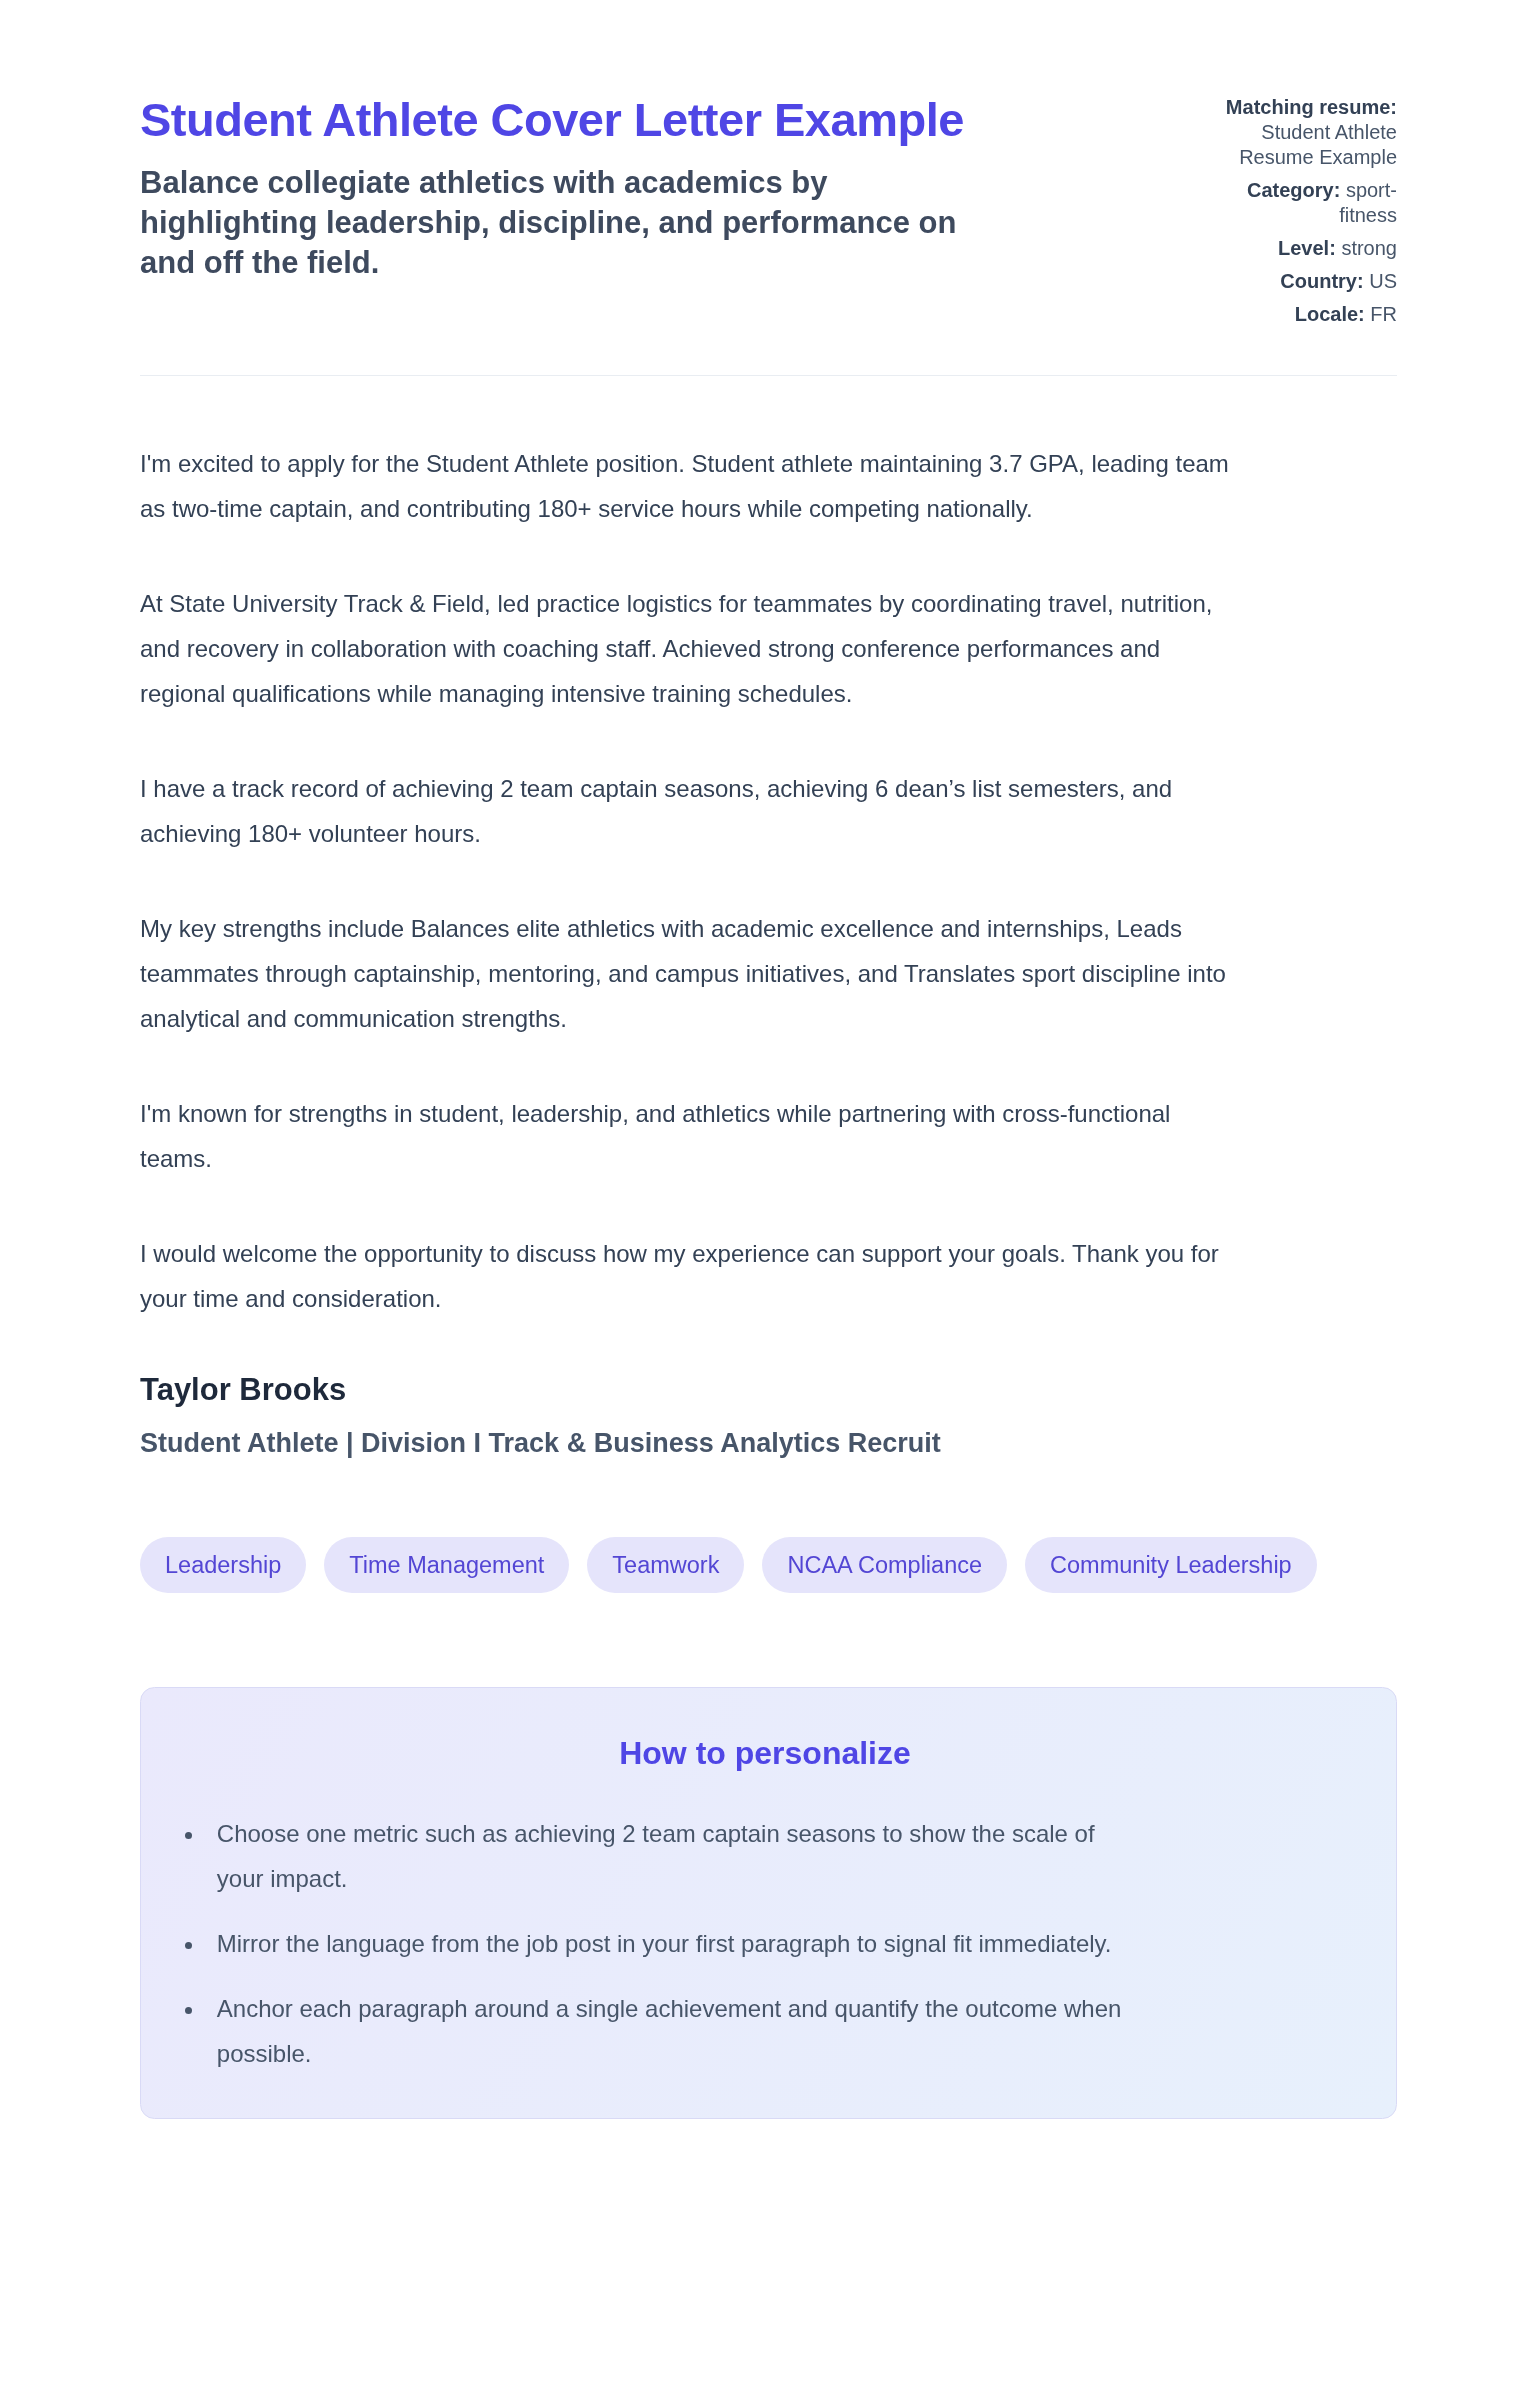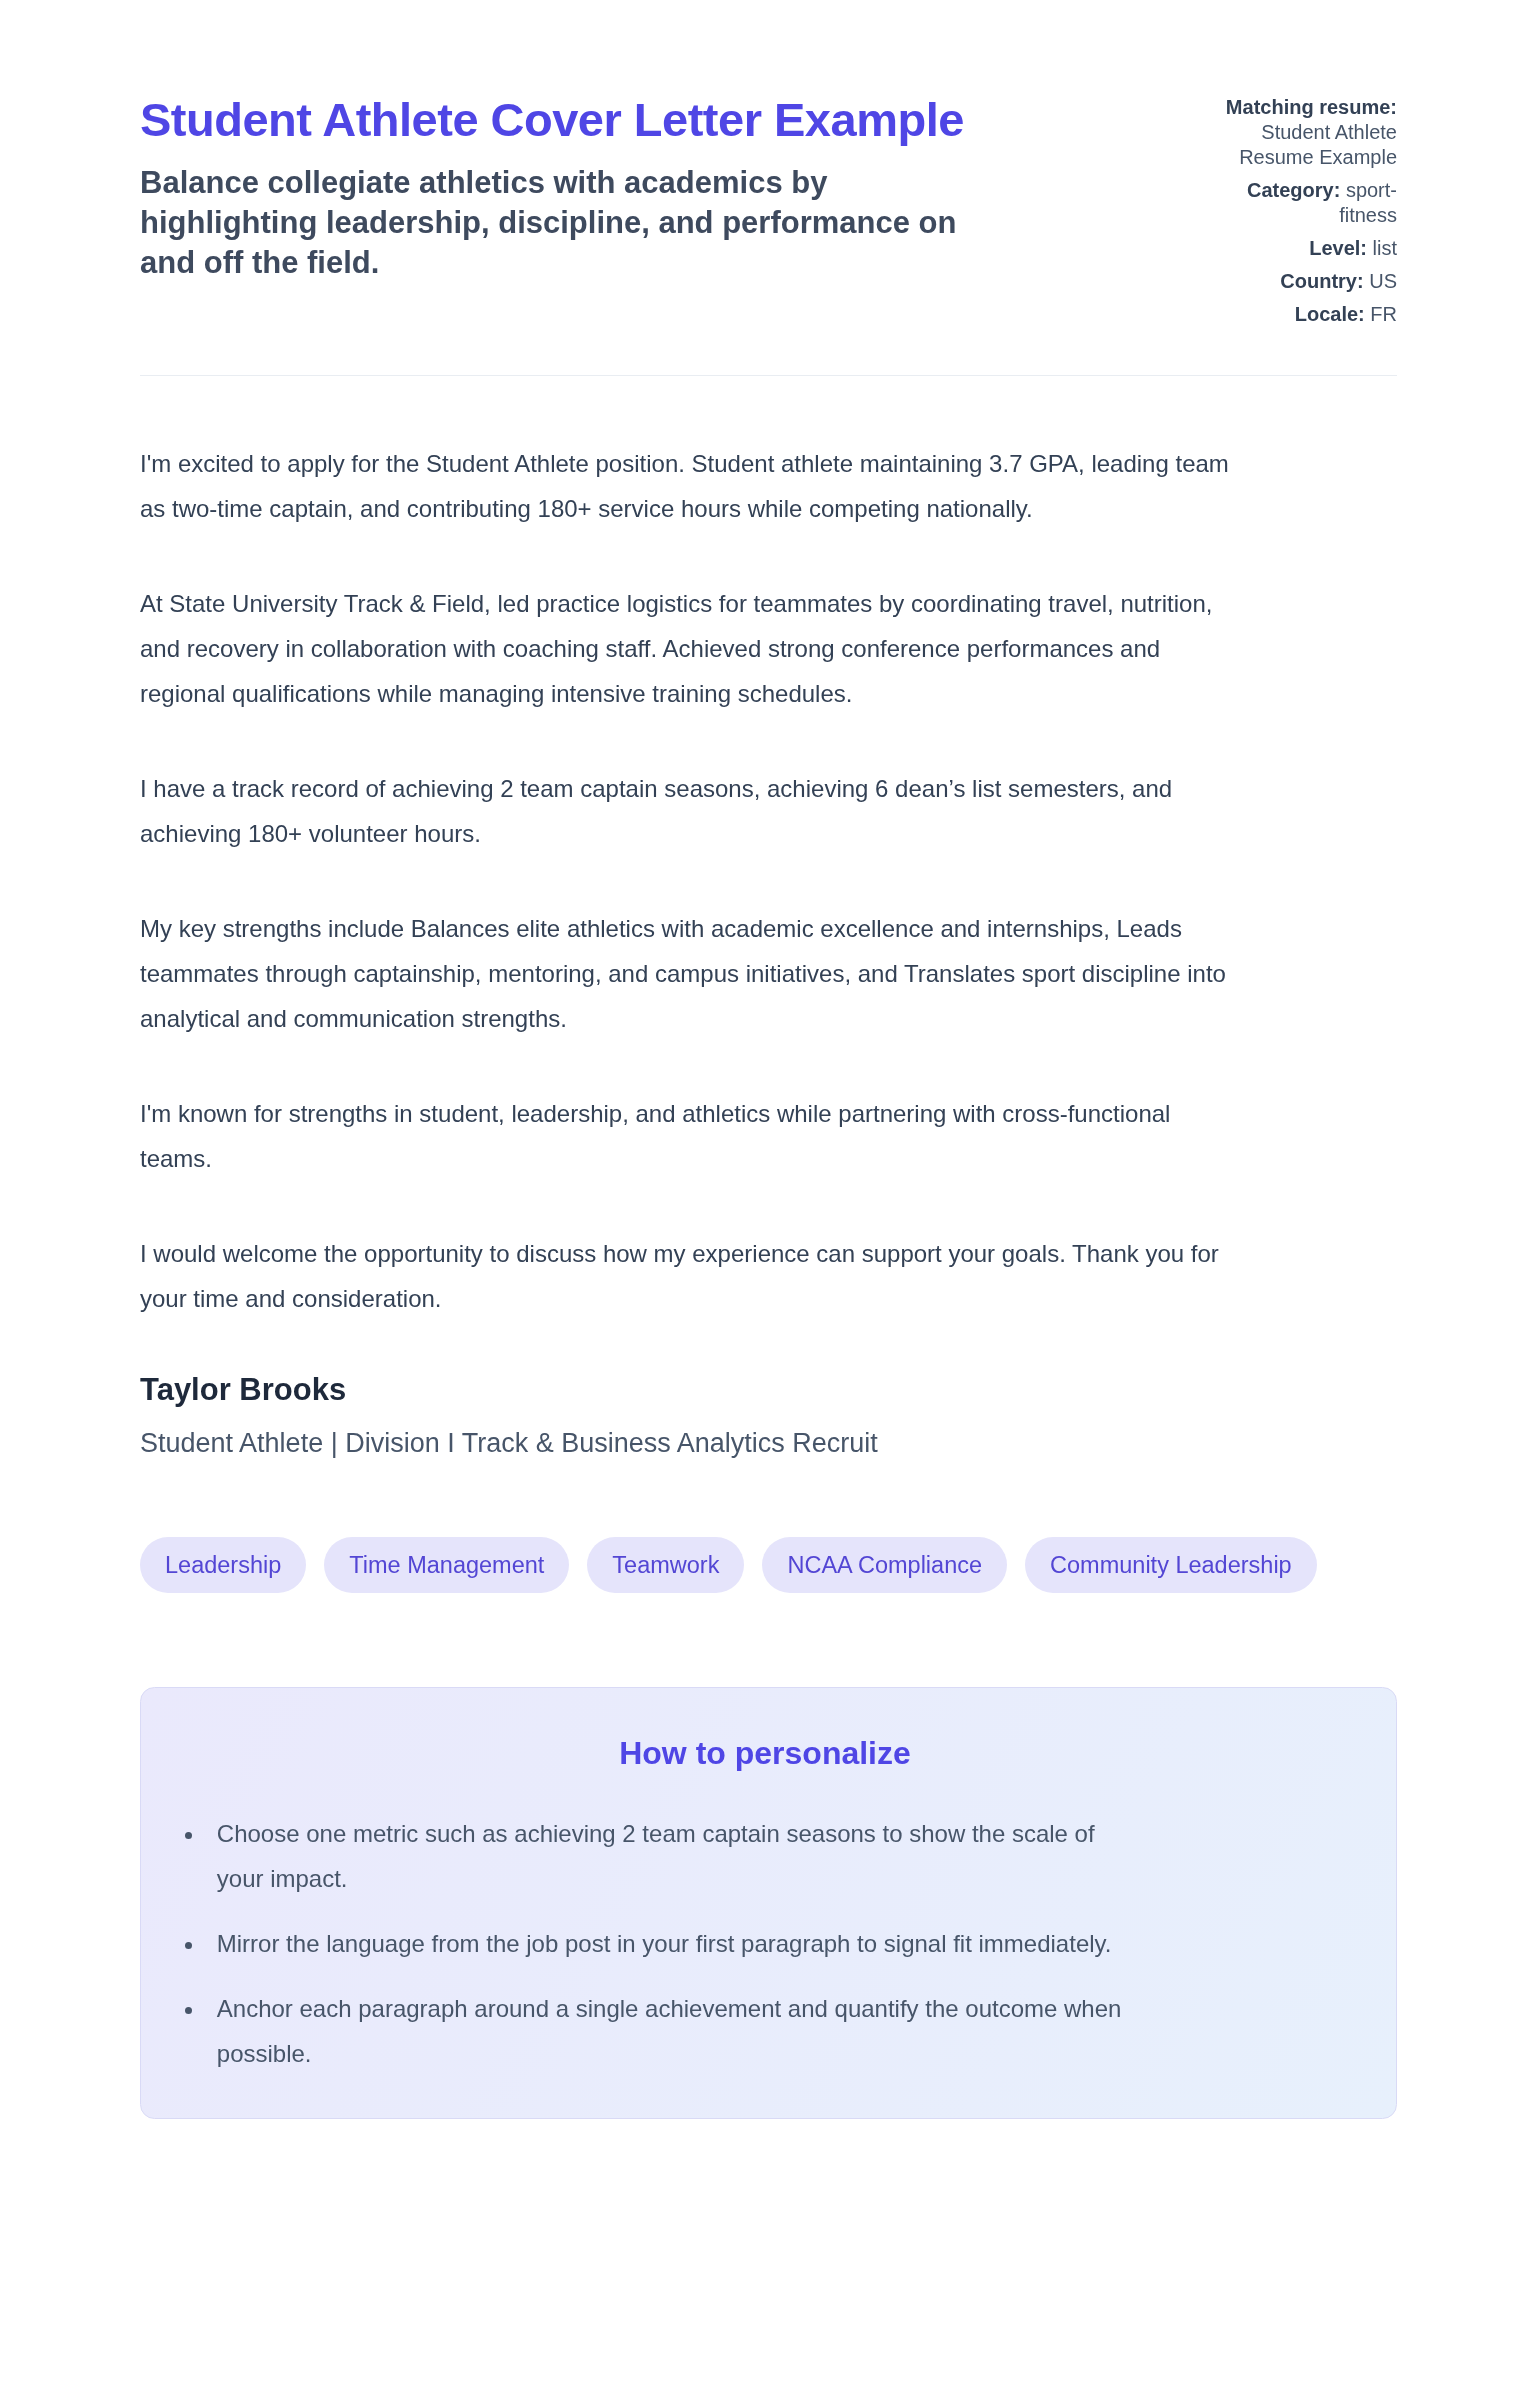--- a/index.html
+++ b/index.html
@@ -81,21 +81,21 @@
     margin: 0 0 16px 0;
     font-size: 31px;
     line-height: 38px;
     font-weight: 700;
     color: #1e293b;
   }
   .signature-role {
     margin: 0;
     font-size: 27px;
     line-height: 36px;
-    font-weight: 400;
+    font-weight: 700;
     color: #475569;
   }
 
   
   .tags {
     margin-top: 76px;
     display: flex;
     flex-wrap: wrap;
     gap: 18px;
   }
@@ -150,21 +150,21 @@
 <div class="page">
 
   <div class="header">
     <div class="header-left">
       <h1 class="page-title">Student Athlete Cover Letter Example</h1>
       <p class="page-subtitle">Balance collegiate athletics with academics by highlighting leadership, discipline, and performance on and off the field.</p>
     </div>
     <div class="header-meta">
       <div class="meta-item"><strong>Matching resume:</strong> <span>Student Athlete Resume Example</span></div>
       <div class="meta-item"><strong>Category:</strong> <span>sport-fitness</span></div>
-      <div class="meta-item"><strong>Level:</strong> <span>list</span></div>
+      <div class="meta-item"><strong>Level:</strong> <span>strong</span></div>
       <div class="meta-item"><strong>Country:</strong> <span>US</span></div>
       <div class="meta-item"><strong>Locale:</strong> <span>FR</span></div>
     </div>
   </div>
 
   <hr class="divider">
 
   <div class="letter">
     <p class="body-paragraph">I'm excited to apply for the Student Athlete position. Student athlete maintaining 3.7 GPA, leading team as two-time captain, and contributing 180+ service hours while competing nationally.</p>
     <p class="body-paragraph">At State University Track &amp; Field, led practice logistics for teammates by coordinating travel, nutrition, and recovery in collaboration with coaching staff. Achieved strong conference performances and regional qualifications while managing intensive training schedules.</p>

